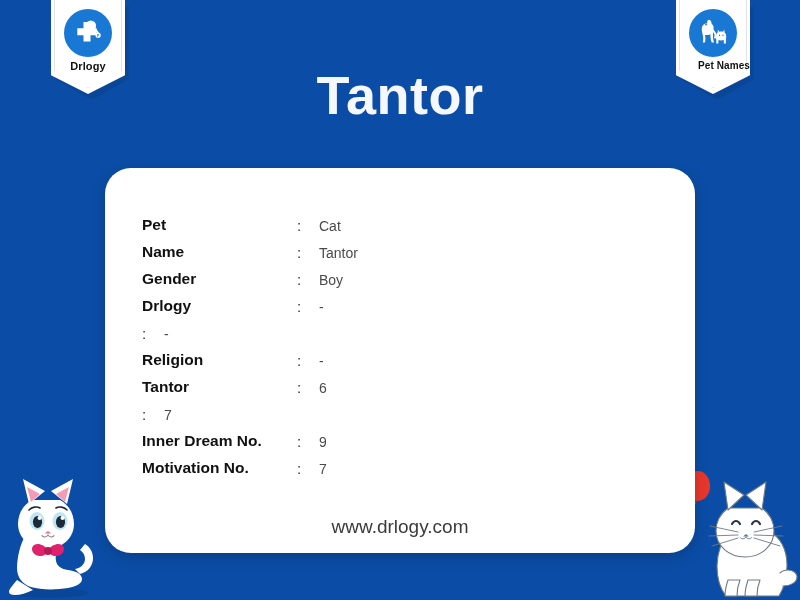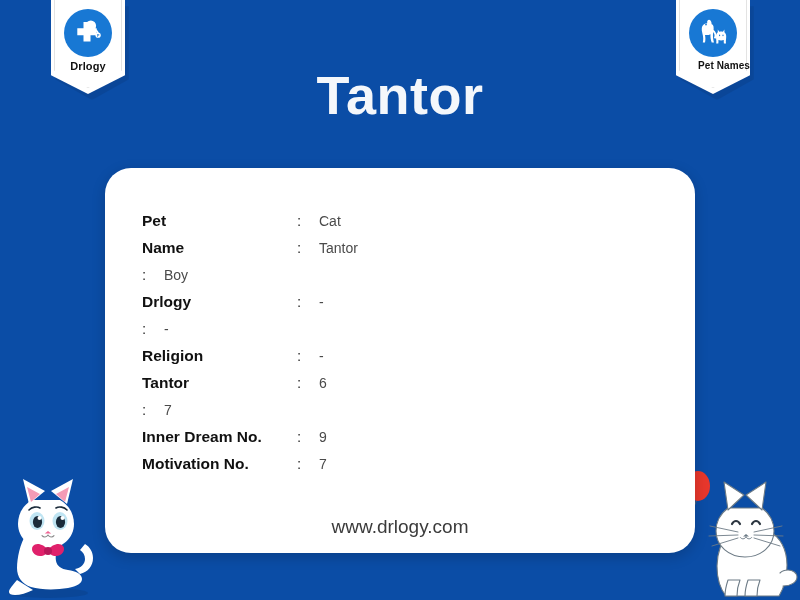--- a/index.html
+++ b/index.html
@@ -51,21 +51,21 @@
   }
 
   
   .card{
     position:absolute;left:105px;top:168px;width:590px;height:385px;
     background:#ffffff;border-radius:26px;
     box-shadow:0 4px 14px rgba(0,0,0,.18);
     overflow:hidden;
   }
   .table{position:absolute;left:37px;top:39px;}
-  .row{display:flex;align-items:center;height:27px;}
+  .row{display:flex;align-items:flex-end;height:27px;}
   .lbl{
     width:155px;font-size:15.5px;font-weight:bold;color:#111;
     white-space:nowrap;
   }
   .sep{width:22px;font-size:15px;color:#333;}
   .val{font-size:14px;color:#4a4a4a;white-space:nowrap;}
   .footer{
     position:absolute;left:0;top:348px;width:590px;text-align:center;
     font-size:19px;color:#3b3b3b;
   }
@@ -148,20 +148,21 @@
         <div class="val">Cat</div>
       </div>
 
       <div class="row">
         <div class="lbl">Name</div>
         <div class="sep">:</div>
         <div class="val">Tantor</div>
       </div>
 
       <div class="row">
+        <div class="lbl">Gender</div>
         <div class="sep">:</div>
         <div class="val">Boy</div>
       </div>
 
       <div class="row">
         <div class="lbl">Drlogy</div>
         <div class="sep">:</div>
         <div class="val">-</div>
       </div>
 

